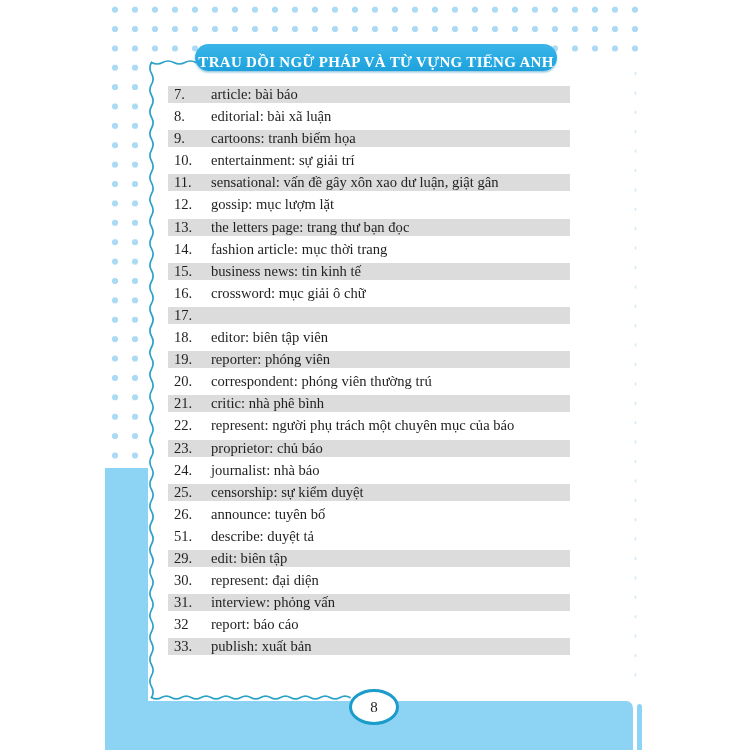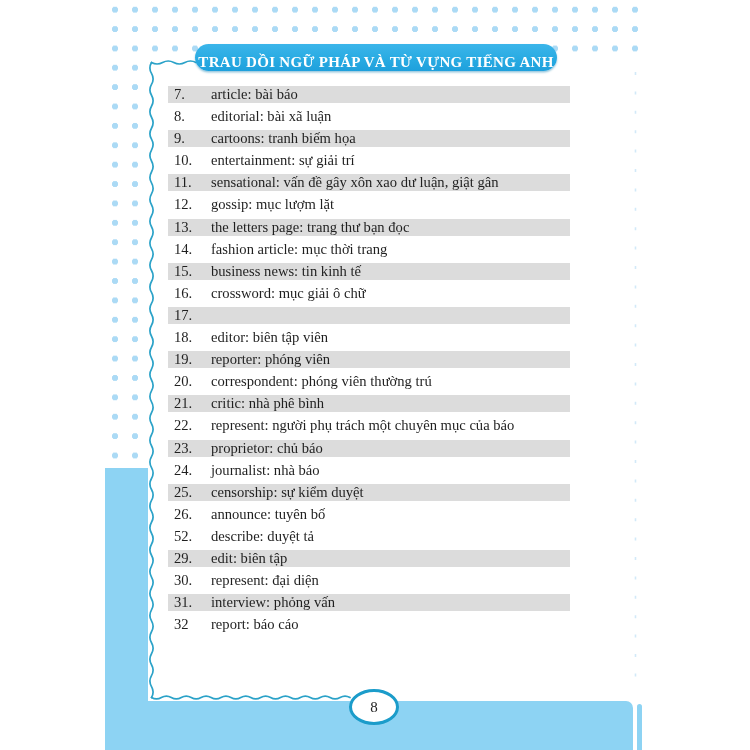--- a/index.html
+++ b/index.html
@@ -134,38 +134,42 @@
       </div>
       <div class="row shaded">
         <span class="num">25.</span>
         <span class="entry"><span class="en">censorship: </span><span class="vi">sự kiểm duyệt</span></span>
       </div>
       <div class="row">
         <span class="num">26.</span>
         <span class="entry"><span class="en">announce: </span><span class="vi">tuyên bố</span></span>
       </div>
       <div class="row">
-        <span class="num">52.</span>
+        <span class="num">51.</span>
         <span class="entry"><span class="en">describe: </span><span class="vi">duyệt tả</span></span>
       </div>
       <div class="row shaded">
         <span class="num">29.</span>
         <span class="entry"><span class="en">edit: </span><span class="vi">biên tập</span></span>
       </div>
       <div class="row">
         <span class="num">30.</span>
         <span class="entry"><span class="en">represent: </span><span class="vi">đại diện</span></span>
       </div>
       <div class="row shaded">
         <span class="num">31.</span>
         <span class="entry"><span class="en">interview: </span><span class="vi">phỏng vấn</span></span>
       </div>
       <div class="row">
         <span class="num">32</span>
         <span class="entry"><span class="en">report: </span><span class="vi">báo cáo</span></span>
       </div>
+      <div class="row shaded">
+        <span class="num">33.</span>
+        <span class="entry"><span class="en">publish: </span><span class="vi">xuất bản</span></span>
+      </div>
     </div>
 
   <div class="page-oval">
     <span>8</span>
   </div>
 
 </div>
 
 </body></html>

